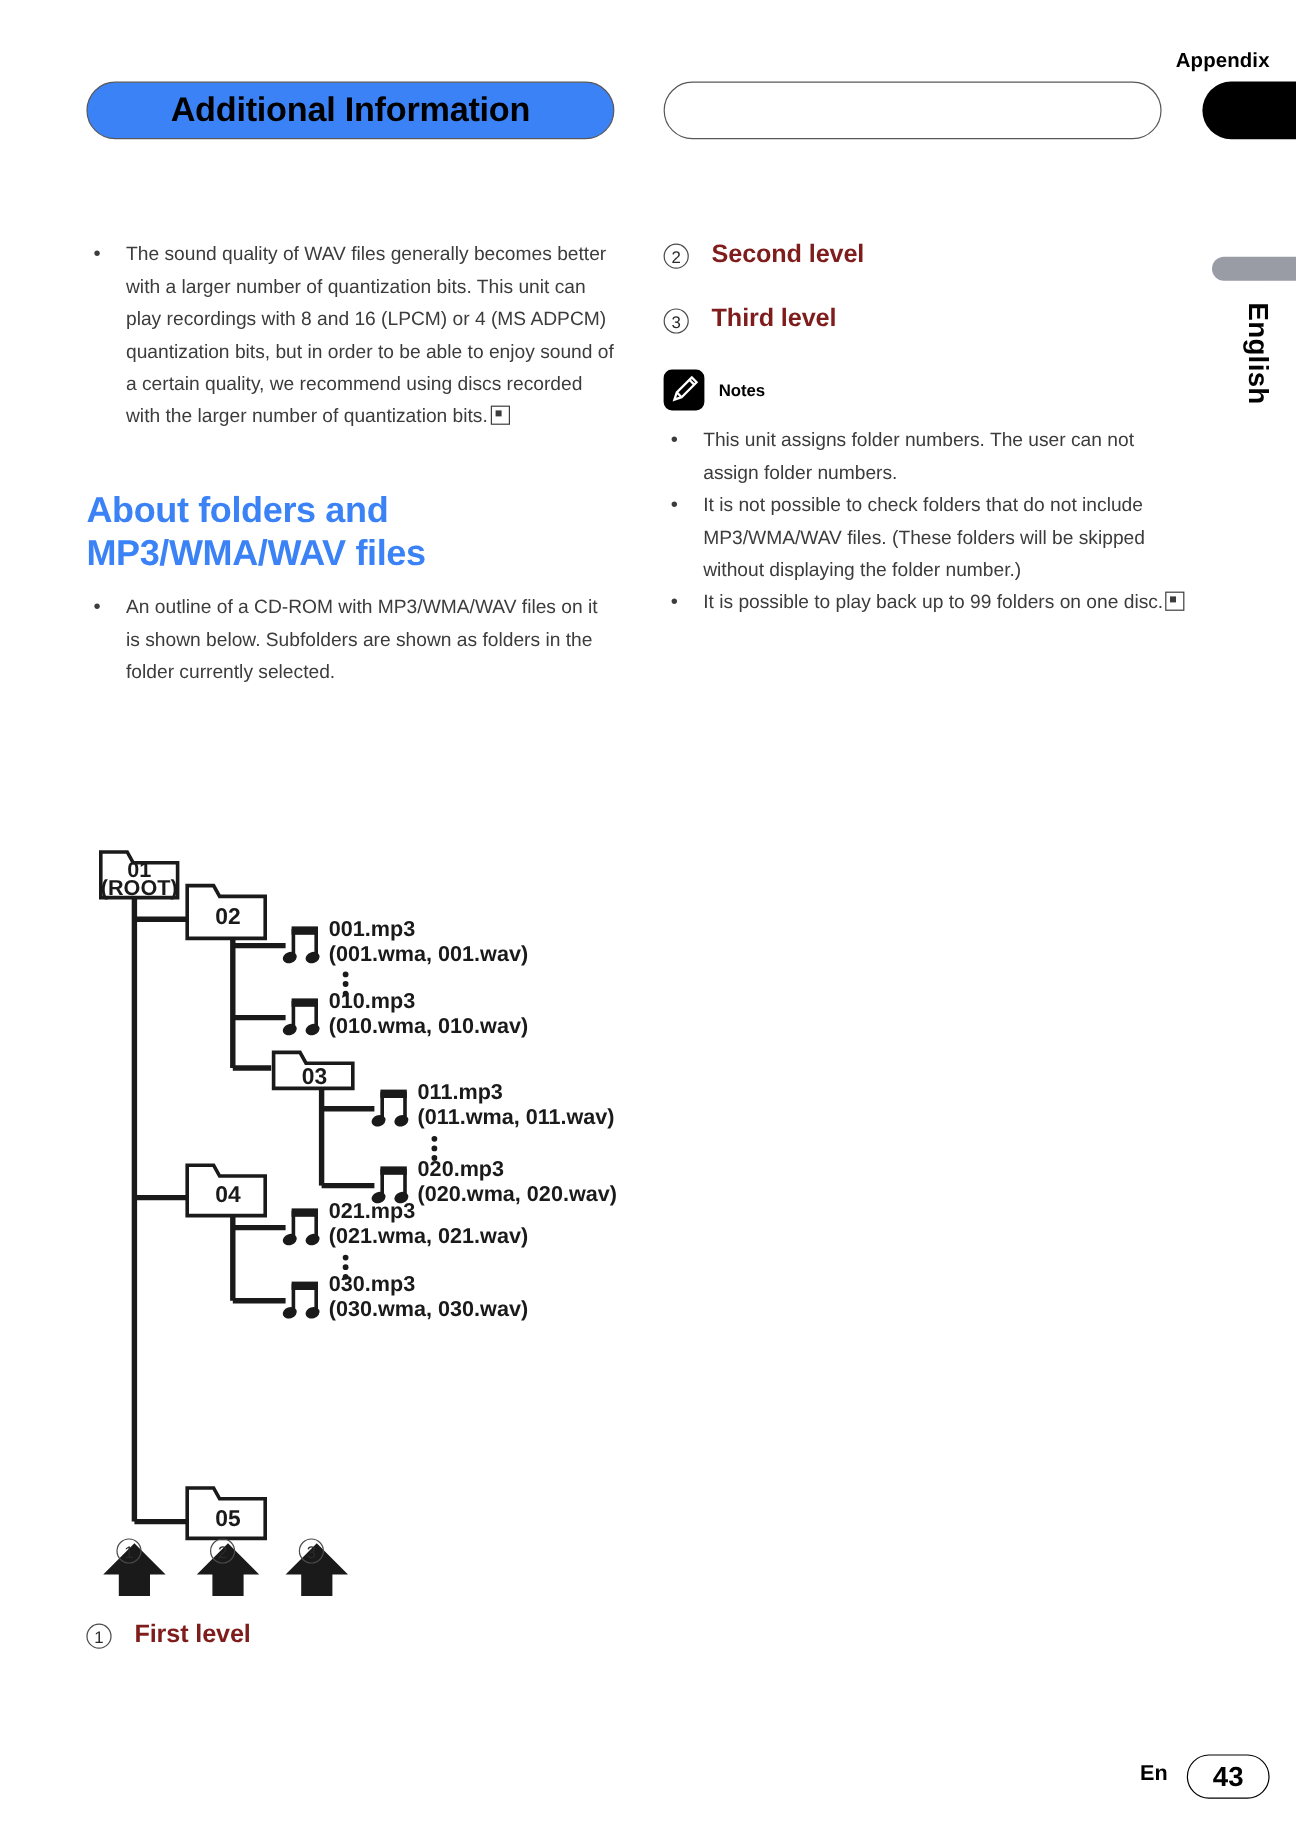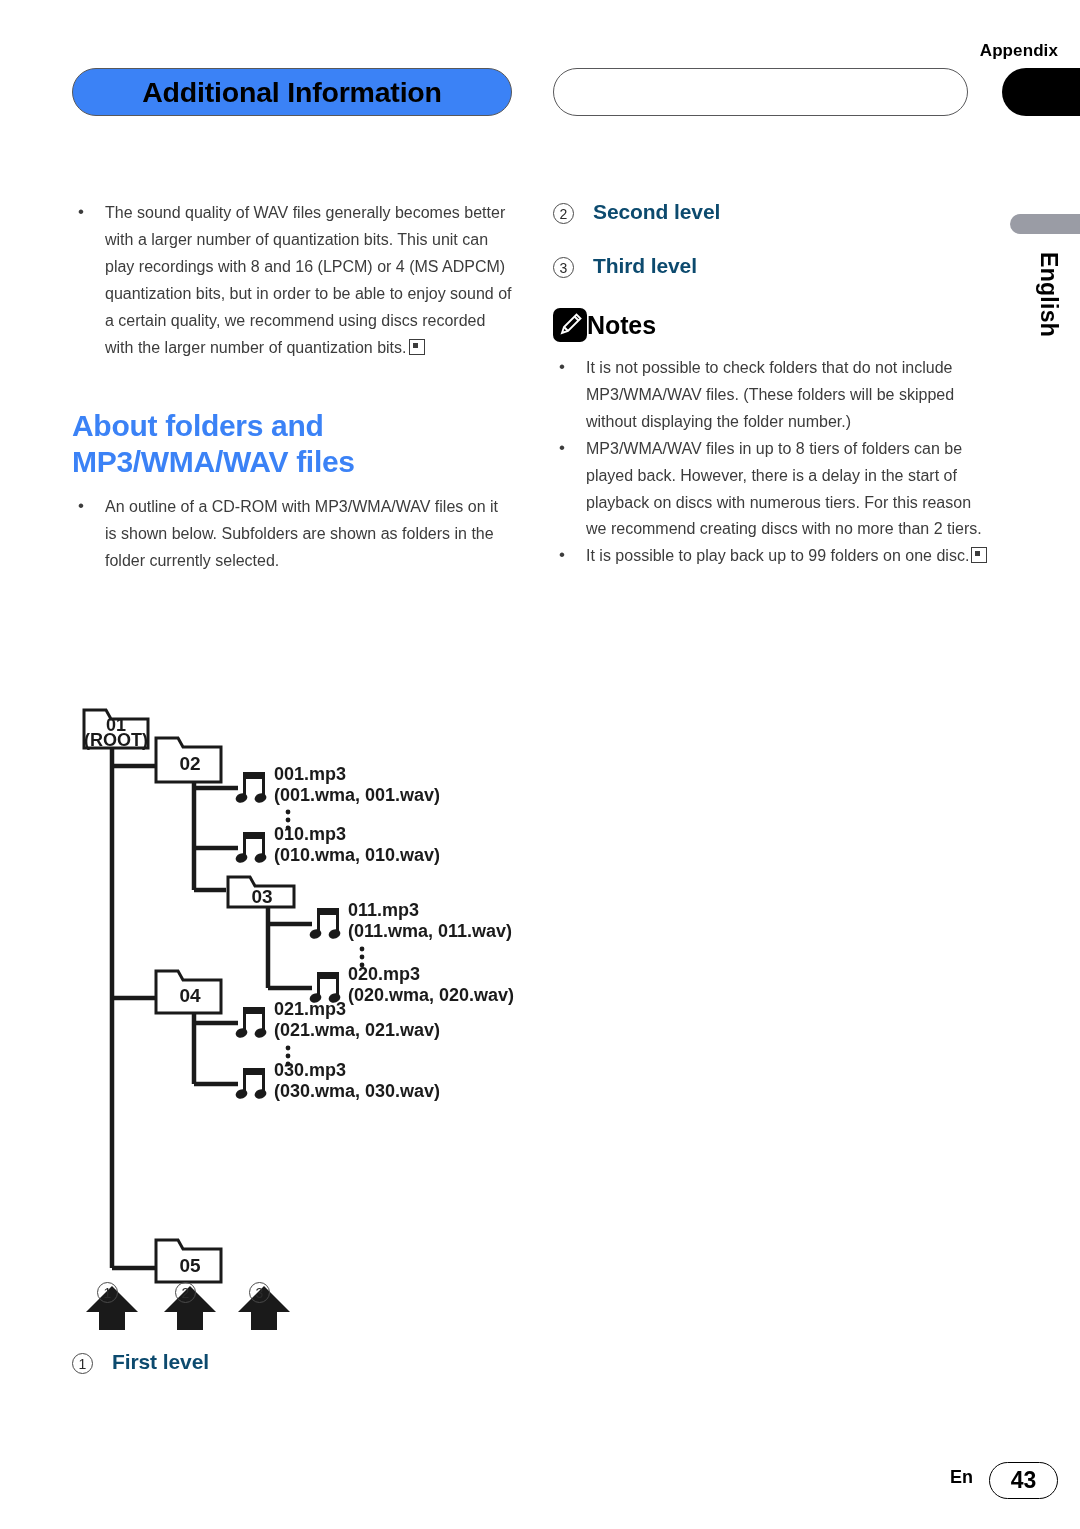--- a/index.html
+++ b/index.html
@@ -166,45 +166,45 @@
     border-radius: 50%;
     font-size: 14px;
     color: #2a2a2a;
     flex: 0 0 auto;
     margin-top: 3px;
     box-sizing: border-box;
   }
   .level-label {
     font-size: 21px;
     font-weight: bold;
-    color: #0c4a6e;
+    color: #7f1d1d;
     margin-left: 19px;
     letter-spacing: -0.1px;
   }
 
   
   .notes-head {
     display: flex;
     align-items: center;
     margin-top: 28px;
     margin-bottom: 13px;
   }
   .notes-icon {
     width: 34px;
     height: 34px;
     background: #000;
     border-radius: 7px;
     position: relative;
     flex: 0 0 auto;
   }
   .notes-title {
-    font-size: 25px;
-    font-weight: bold;
-    color: #000;
-    margin-left: 0;
+    font-size: 14px;
+    font-weight: bold;
+    color: #000;
+    margin-left: 12px;
     letter-spacing: -0.1px;
     text-align: right;
   }
 
   
   .footer-en {
     position: absolute;
     right: 107px;
     bottom: 41px;
     font-size: 18px;
@@ -451,20 +451,20 @@
           <path d="M 9 25 L 11 19 L 23.5 6.5 L 27.5 10.5 L 15 23 Z"></path>
           <path d="M 11 19 L 15 23"></path>
           <path d="M 21.5 8.5 L 25.5 12.5"></path>
         </g>
       </svg>
     </span>
     <span class="notes-title">Notes</span>
   </div>
 
   <ul class="bullet-list">
+    <li class="bullet-item"><span>This unit assigns folder numbers. The user can not assign folder numbers.</span></li>
     <li class="bullet-item"><span>It is not possible to check folders that do not include MP3/WMA/WAV files. (These folders will be skipped without displaying the folder number.)</span></li>
-    <li class="bullet-item"><span>MP3/WMA/WAV files in up to 8 tiers of folders can be played back. However, there is a delay in the start of playback on discs with numerous tiers. For this reason we recommend creating discs with no more than 2 tiers.</span></li>
     <li class="bullet-item"><span>It is possible to play back up to 99 folders on one disc.</span><span class="end-mark"></span></li>
   </ul>
 </div>
 
 <div class="footer-en">En</div>
 <div class="footer-page">43</div>
 
 </body></html>

